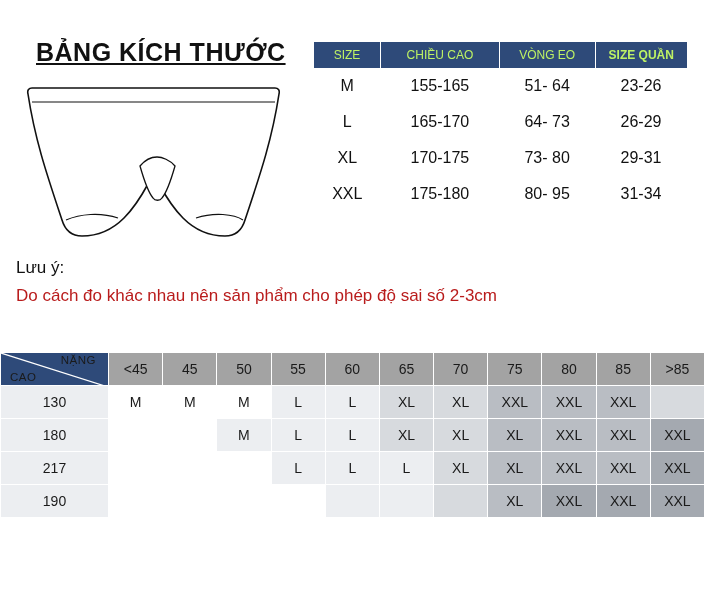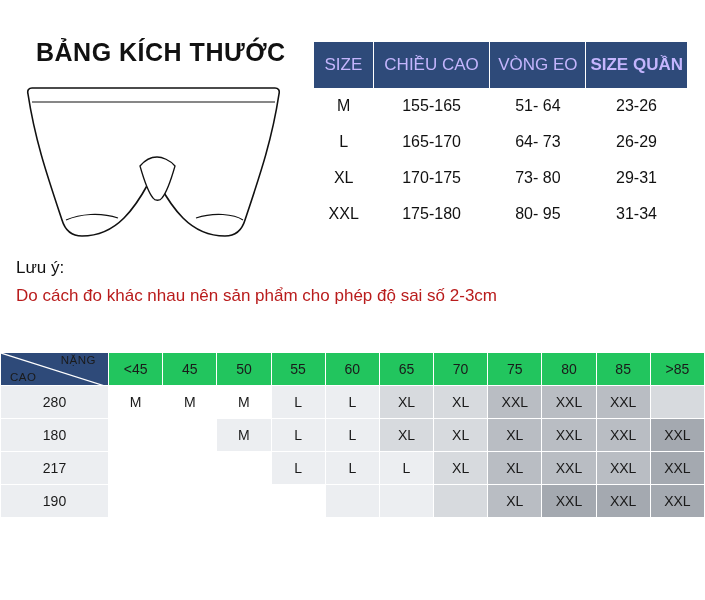--- a/index.html
+++ b/index.html
@@ -29,44 +29,45 @@
   }
 
   .title {
     position: absolute;
     left: 36px;
     top: 38px;
     font-size: 25px;
     font-weight: bold;
     letter-spacing: 0.5px;
     color: #111111;
+    text-decoration: underline;
   }
 
   .product-art {
     position: absolute;
     left: 20px;
     top: 80px;
     width: 275px;
     height: 165px;
   }
 
   
   .size-table {
     position: absolute;
     left: 314px;
     top: 42px;
     border-collapse: collapse;
     width: 373px;
   }
   .size-table th {
     background: #2e4a79;
-    color: #c4b5fd;
-    font-size: 17px;
+    color: #bef264;
+    font-size: 12px;
     font-weight: normal;
-    padding: 13px 4px;
+    padding: 6px 4px;
     text-align: center;
     border-right: 1px solid #ffffff;
     white-space: nowrap;
   }
   .size-table th:last-child { border-right: none; font-weight: bold; }
   .size-table td {
     font-size: 16px;
     color: #111111;
     text-align: center;
     padding: 9px 4px;
@@ -134,21 +135,21 @@
     letter-spacing: 0.5px;
   }
   .corner-cell .lbl-nang {
     position: absolute;
     right: 12px;
     top: 1px;
     font-size: 11.5px;
     letter-spacing: 0.5px;
   }
   .hdr {
-    background: #22c55e;
+    background: #a3a3a3;
     color: #ffffff;
     font-size: 14px;
   }
   .rowhdr {
     background: #eceef1;
     color: #1a1a1a;
     font-size: 14px;
   }
   .c-white  { background: #ffffff; }
   .c-l1     { background: #eceef1; }
@@ -233,21 +234,21 @@
           <th class="hdr">65</th>
           <th class="hdr">70</th>
           <th class="hdr">75</th>
           <th class="hdr">80</th>
           <th class="hdr">85</th>
           <th class="hdr">&gt;85</th>
         </tr>
       </thead>
       <tbody>
         <tr>
-          <td class="rowhdr">280</td>
+          <td class="rowhdr">130</td>
           <td class="c-white">M</td>
           <td class="c-white">M</td>
           <td class="c-white">M</td>
           <td class="c-l1">L</td>
           <td class="c-l1">L</td>
           <td class="c-l2">XL</td>
           <td class="c-l2">XL</td>
           <td class="c-l3">XXL</td>
           <td class="c-l3">XXL</td>
           <td class="c-l3">XXL</td>

